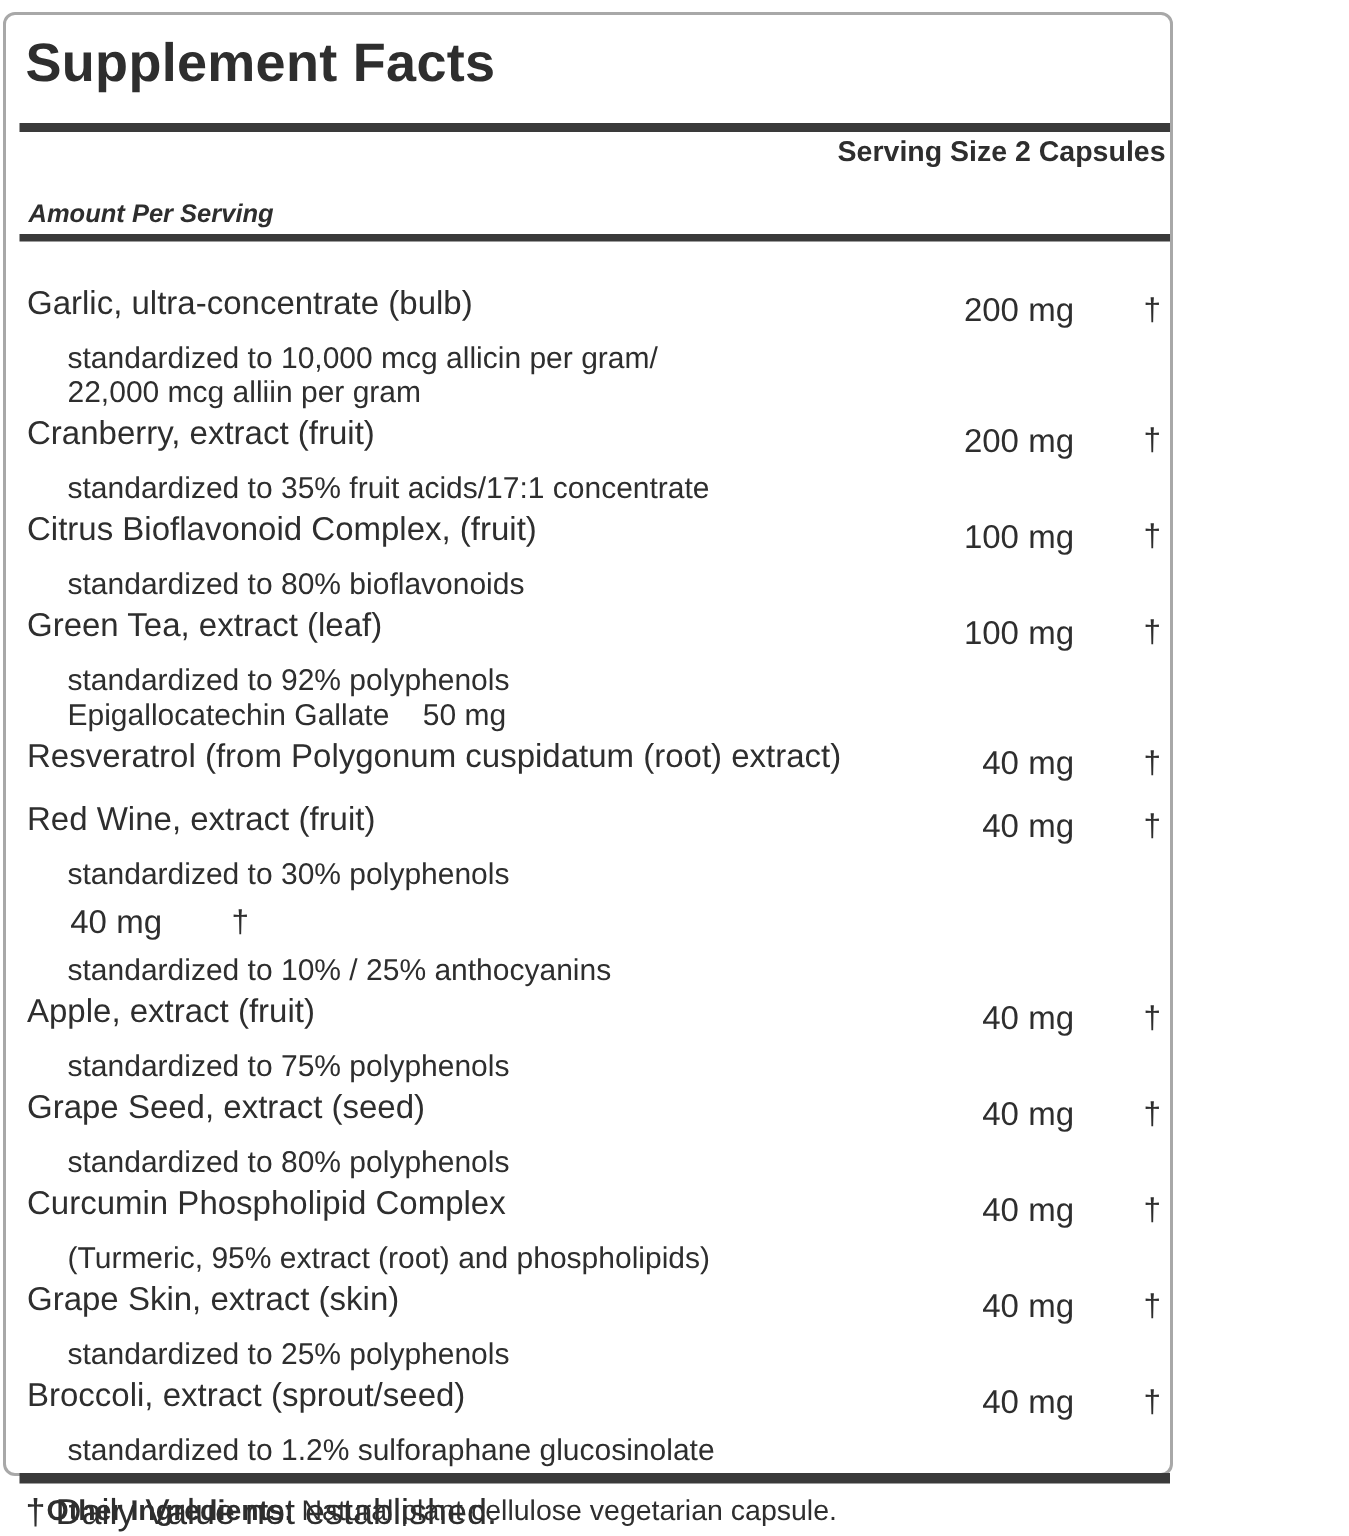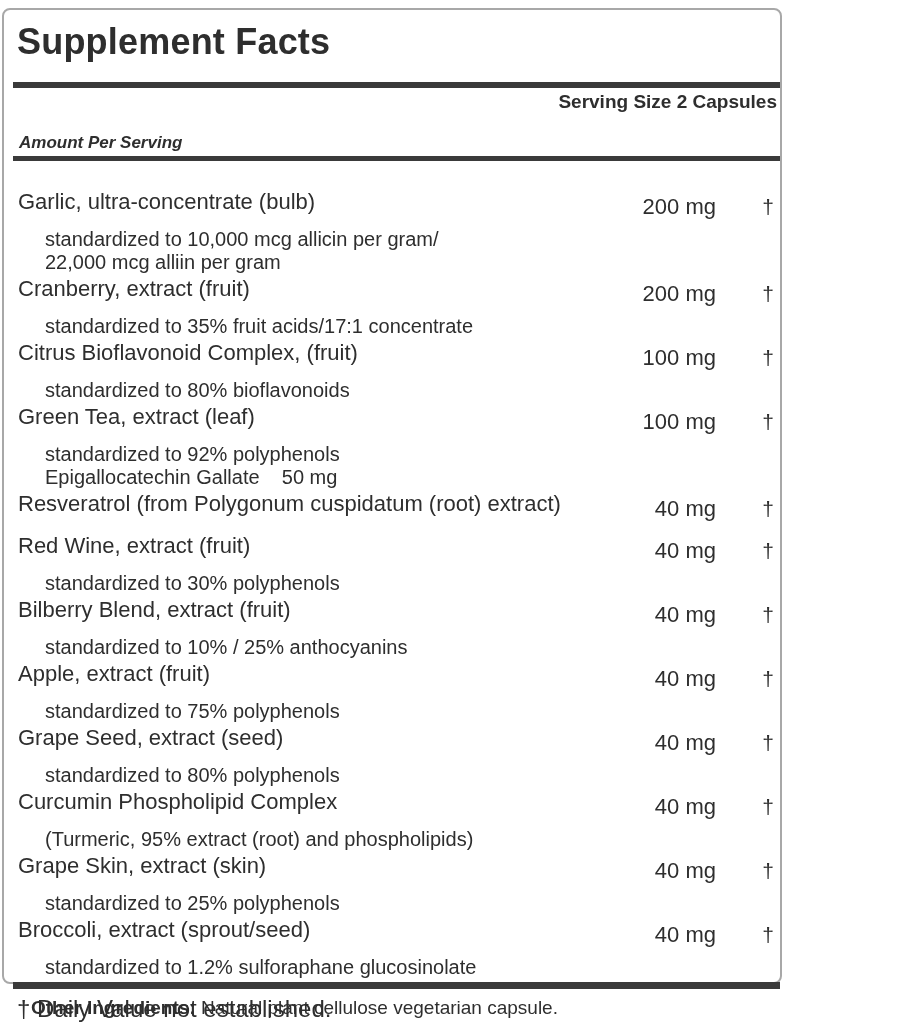--- a/index.html
+++ b/index.html
@@ -116,21 +116,20 @@
 
   <div class="ing-main">
     <span class="ing-name">Red Wine, extract (fruit)</span>
     <span class="ing-amount">40 mg</span>
     <span class="ing-dagger">†</span>
   </div>
 
   <div class="ing-sub">standardized to 30% polyphenols</div>
 
   <div class="ing-main">
-    <span class="ing-name">Bilberry Blend, extract (fruit)</span>
     <span class="ing-amount">40 mg</span>
     <span class="ing-dagger">†</span>
   </div>
 
   <div class="ing-sub">standardized to 10% / 25% anthocyanins</div>
 
   <div class="ing-main">
     <span class="ing-name">Apple, extract (fruit)</span>
     <span class="ing-amount">40 mg</span>
     <span class="ing-dagger">†</span>

